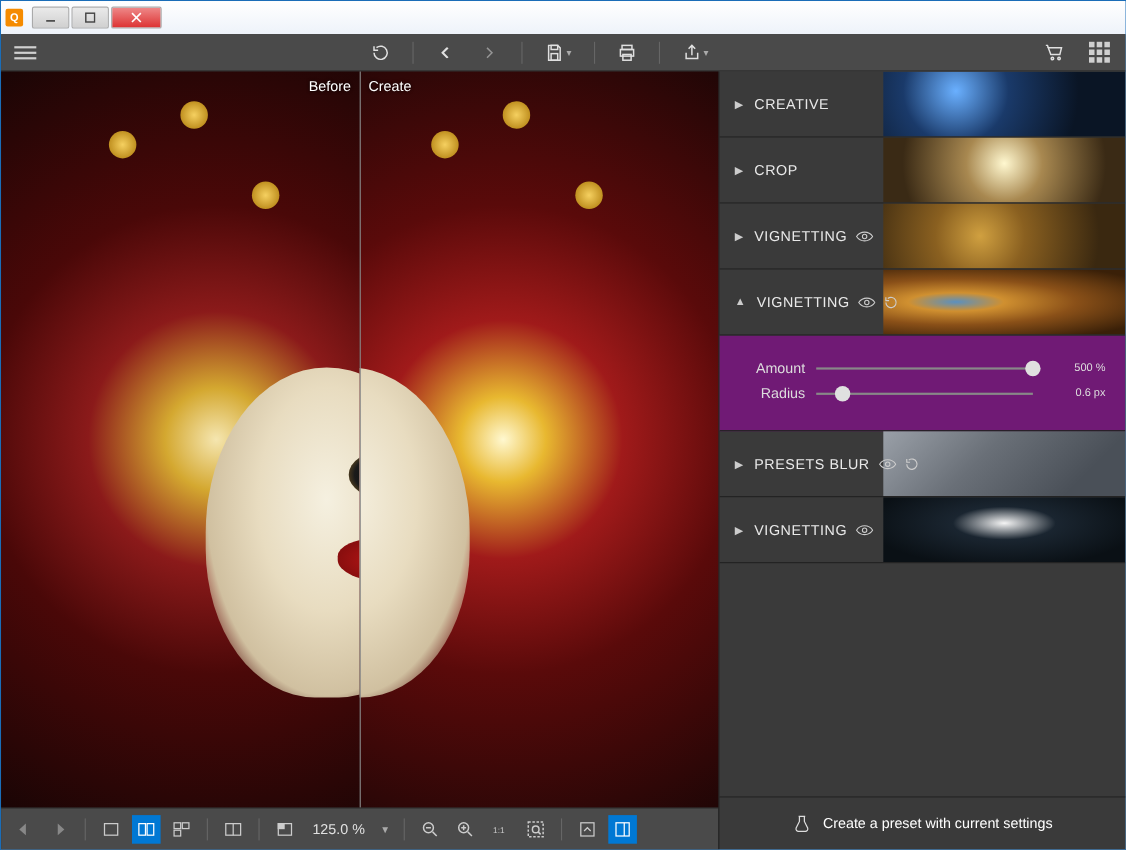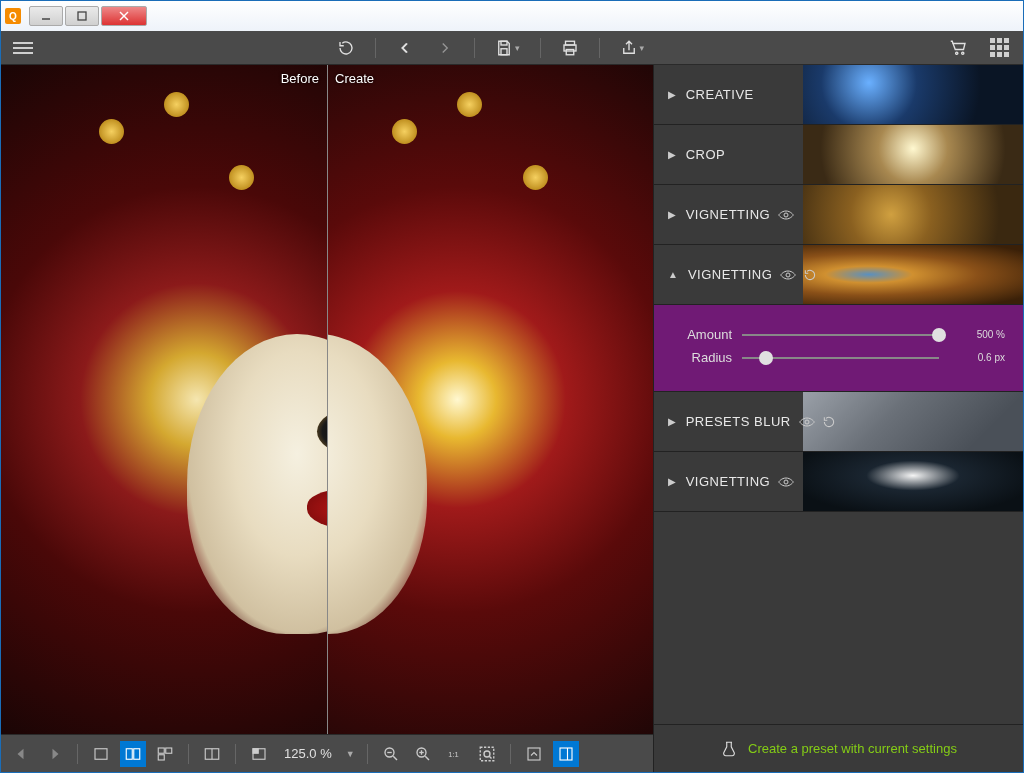--- a/index.html
+++ b/index.html
@@ -82,21 +82,21 @@
 .bg-blur{background:linear-gradient(135deg,#9aa0a8 0%,#6a7078 40%,#4a5058 80%);}
 .bg-vignette{background:radial-gradient(ellipse at 50% 40%,#f5f5f5 0%,#1a2530 30%,#0a1015 80%);}
 
 .panel-body { background: #701a75; padding: 14px 18px 18px 18px; border-bottom:1px solid #222;}
 .slider-row { display: flex; align-items: center; margin: 8px 0; gap: 10px;}
 .slider-row .lbl { width: 60px; text-align: right; color: #ddd; font-size: 13px;}
 .slider-row .val { width: 56px; text-align: right; color: #ddd; font-size: 10px;}
 .slider-track { flex: 1; height: 2px; background: #888; position: relative; cursor:pointer;}
 .slider-thumb { position: absolute; width: 14px; height: 14px; background: #e0e0e0; border-radius: 50%; top: -6px; transform: translateX(-50%);}
 
-.preset-footer { height: 48px; display: flex; align-items: center; justify-content: center; gap: 10px; color: #84cc16; font-size: 13px; cursor: pointer; border-top:1px solid #222;}
+.preset-footer { height: 48px; display: flex; align-items: center; justify-content: center; gap: 10px; color: #ffffff; font-size: 13px; cursor: pointer; border-top:1px solid #222;}
 .preset-footer svg{width:18px;height:18px;stroke:#ddd;fill:none;stroke-width:1.5;}
 
 svg{display:block;}
 </style>
 </head>
 <body>
 
 <div class="window">
 
   <div class="titlebar">

